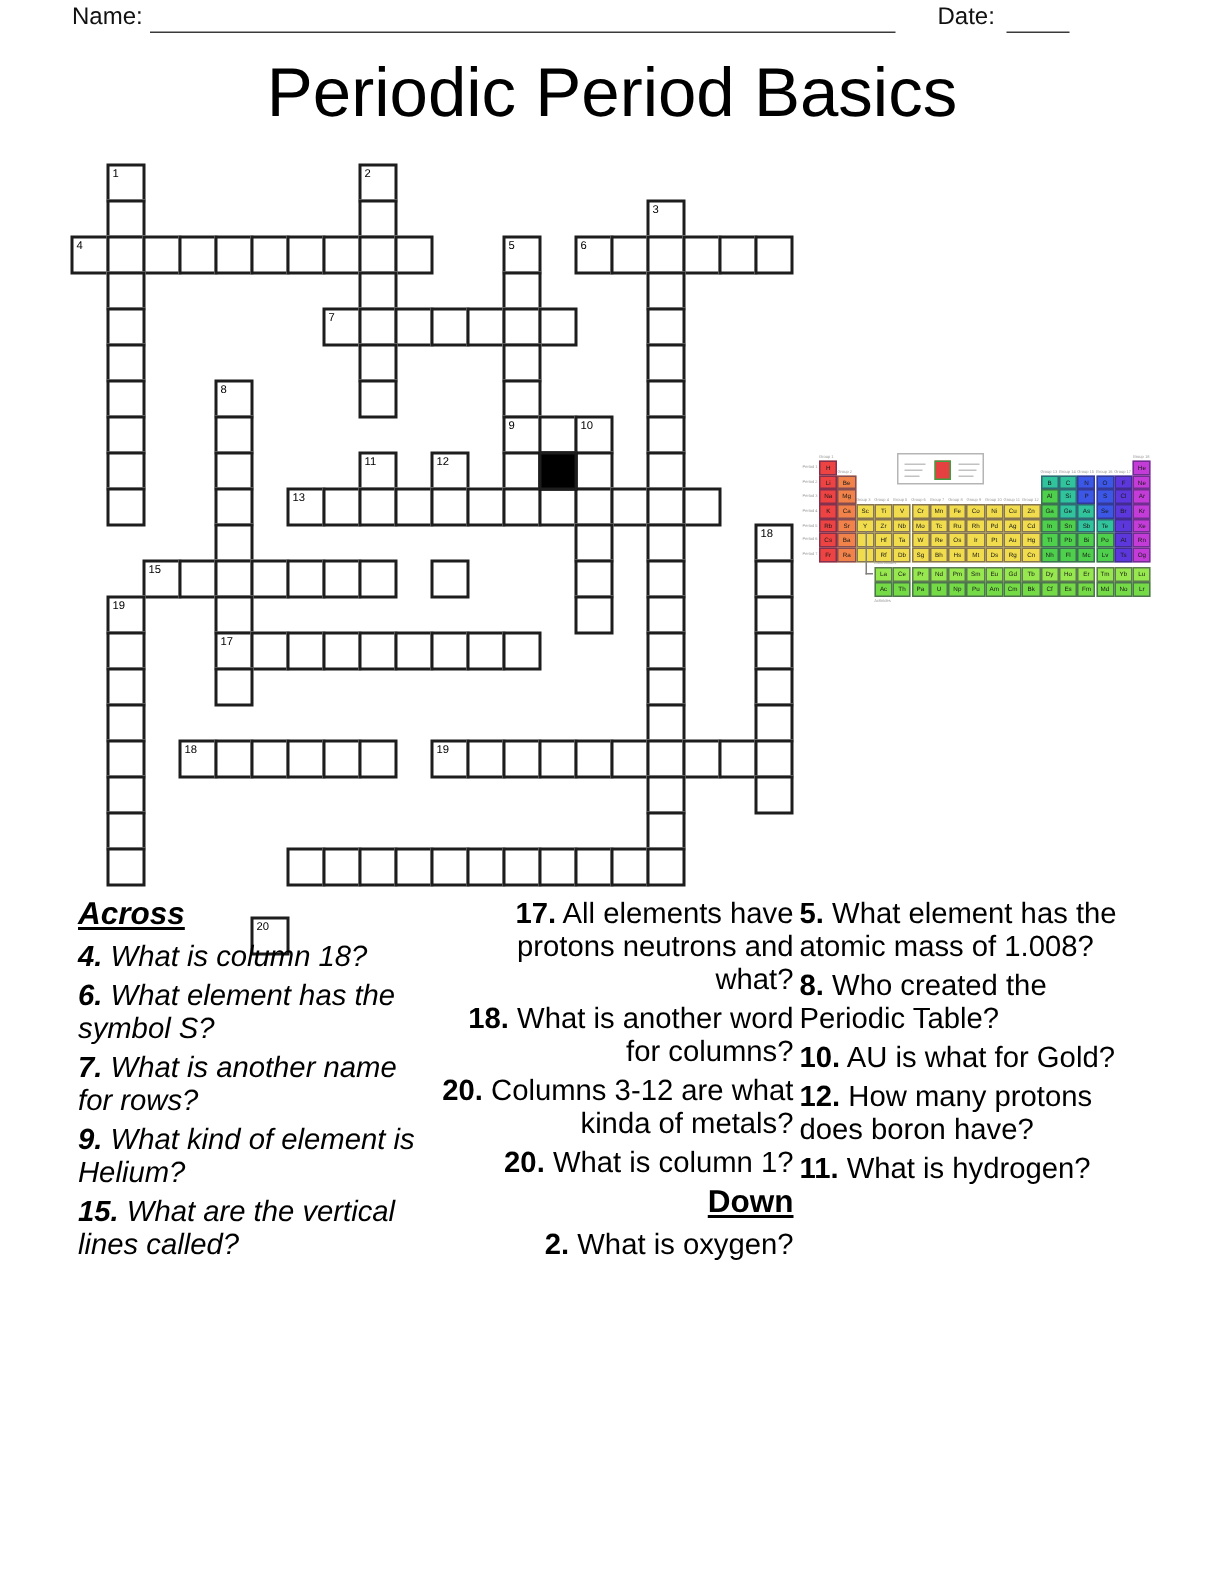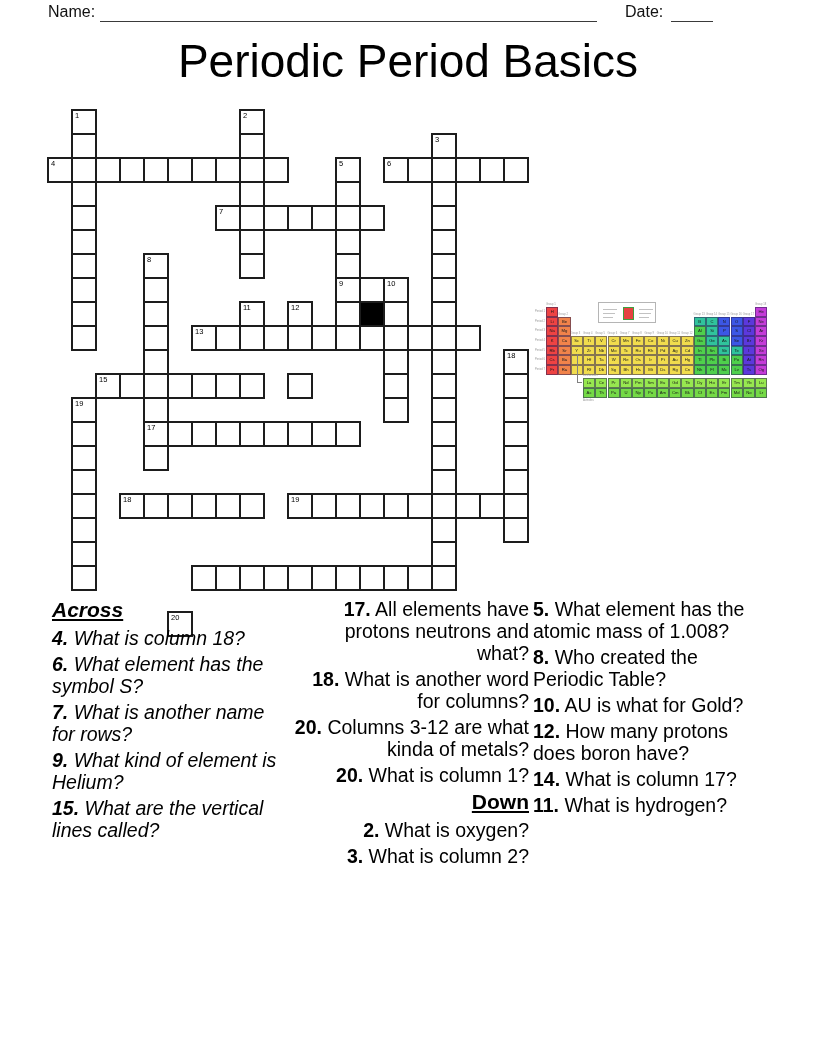--- a/index.html
+++ b/index.html
@@ -417,25 +417,23 @@
         <p class="clue"><b>9.</b> What kind of element is Helium?</p>
         <p class="clue"><b>15.</b> What are the vertical lines called?</p>
       </div>
       <div class="clue-col" style="left: 289px; width: 240px; text-align: right;">
         <p class="clue"><b>17.</b> All elements have protons neutrons and what?</p>
         <p class="clue"><b>18.</b> What is another word for columns?</p>
         <p class="clue"><b>20.</b> Columns 3-12 are what kinda of metals?</p>
         <p class="clue"><b>20.</b> What is column 1?</p>
         <div class="clue-heading">Down</div>
         <p class="clue"><b>2.</b> What is oxygen?</p>
-        <p class="clue"><b>3.</b> What is column 2?</p>
       </div>
       <div class="clue-col" style="left: 533px; width: 240px;">
         <p class="clue"><b>5.</b> What element has the atomic mass of 1.008?</p>
         <p class="clue"><b>8.</b> Who created the Periodic Table?</p>
         <p class="clue"><b>10.</b> AU is what for Gold?</p>
         <p class="clue"><b>12.</b> How many protons does boron have?</p>
-        <p class="clue"><b>14.</b> What is column 17?</p>
         <p class="clue"><b>11.</b> What is hydrogen?</p>
       </div>
     </div>
 
 </div>
 
 </body></html>

